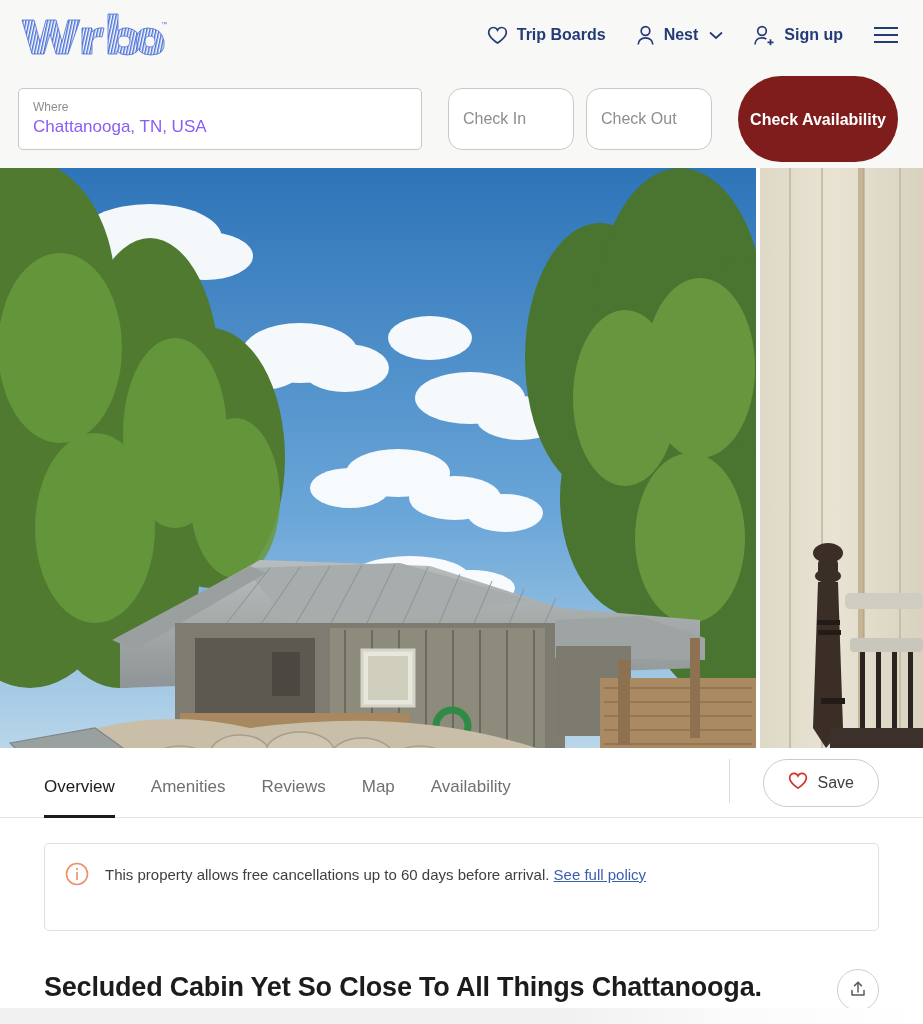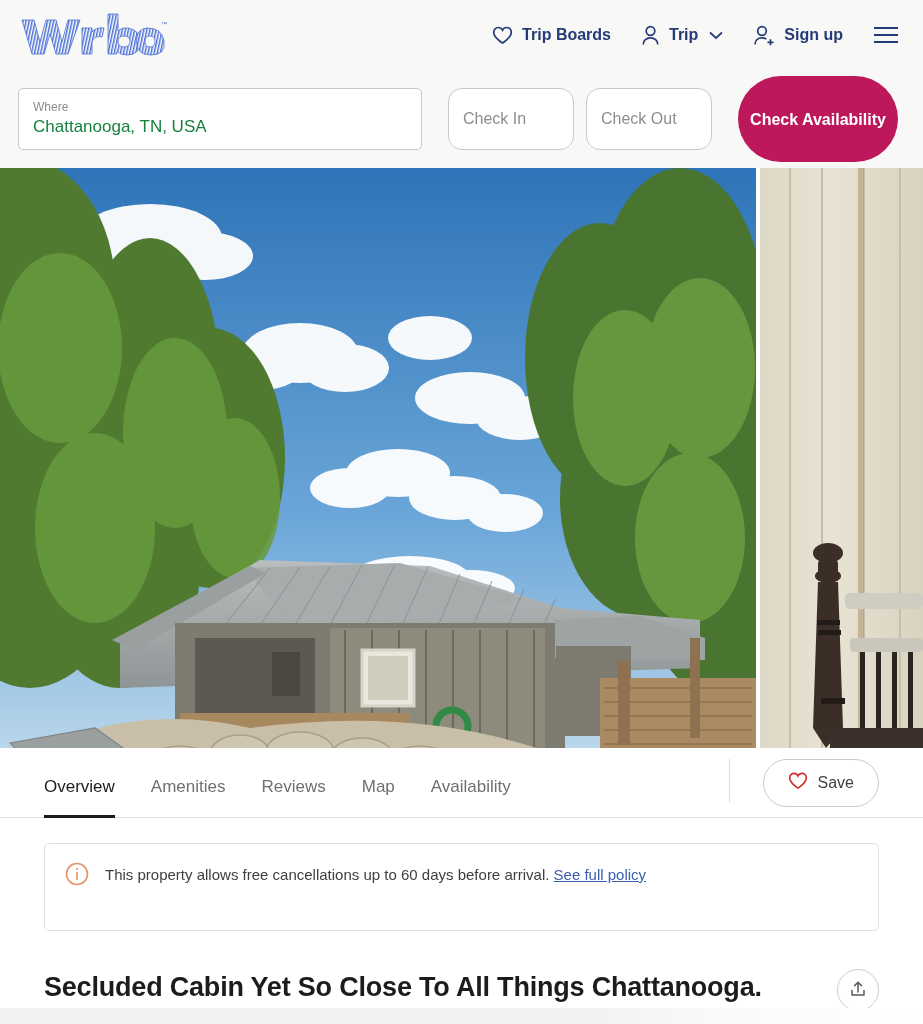--- a/index.html
+++ b/index.html
@@ -31,33 +31,33 @@
     height: 98px; background:#f8f8f6;
     display:flex; align-items:center; padding: 0 18px; gap: 0;
   }
   .where-field {
     width: 404px; height: 62px; background:#fff;
     border:1px solid #c9c9c9; border-radius:5px;
     padding: 9px 14px; display:flex; flex-direction:column; justify-content:center;
     cursor:text;
   }
   .where-label { font-size:12px; color:#8d8d8d; line-height:15px; }
-  .where-value { font-size:17px; color:#15803d; line-height:23px; }
+  .where-value { font-size:17px; color:#8b5cf6; line-height:23px; }
   .date-field {
     width: 126px; height:62px; background:#fff;
     border:1px solid #c9c9c9; border-radius:14px;
     display:flex; align-items:center; padding: 0 14px;
     font-size:16px; color:#8d8d8d; cursor:pointer;
   }
   .f-gap-a { width: 26px; }
   .f-gap-b { width: 12px; }
   .f-gap-c { width: 26px; }
   .check-btn {
     width: 160px; height: 86px; border-radius: 44px;
-    background:#be185d; color:#fff; border:none;
+    background:#7f1d1d; color:#fff; border:none;
     font-size:16px; font-weight:700; line-height:21px;
     text-align:center; cursor:pointer;
     font-family:"Liberation Sans", sans-serif;
   }
 
   
   .gallery { position:relative; height: 580px; display:flex; gap: 4px; overflow:hidden; background:#fff;}
   .photo-main { position:relative; width: 756px; height: 580px; overflow:hidden; }
   .photo-side { position:relative; width: 163px; height: 580px; overflow:hidden; }
   .ph-svg { display:block; width:100%; height:100%; }
@@ -150,21 +150,21 @@
         <span>Trip Boards</span>
       </div>
 
       <div class="nav-item">
         <span>
           <svg width="19" height="21" viewBox="0 0 19 21" fill="none" stroke="#243b78" stroke-width="1.7">
             <circle cx="9.5" cy="6" r="4.3"></circle>
             <path d="M2.2 19.5C2.2 15.4 5.5 12.8 9.5 12.8C13.5 12.8 16.8 15.4 16.8 19.5"></path>
           </svg>
         </span>
-        <span>Trip</span>
+        <span>Nest</span>
         <span class="chev">
           <svg width="14" height="9" viewBox="0 0 14 9" fill="none" stroke="#243b78" stroke-width="1.7">
             <path d="M1 1.5 L7 7 L13 1.5"></path>
           </svg>
         </span>
       </div>
 
       <div class="nav-item">
         <span>
           <svg width="22" height="21" viewBox="0 0 22 21" fill="none" stroke="#243b78" stroke-width="1.7">

